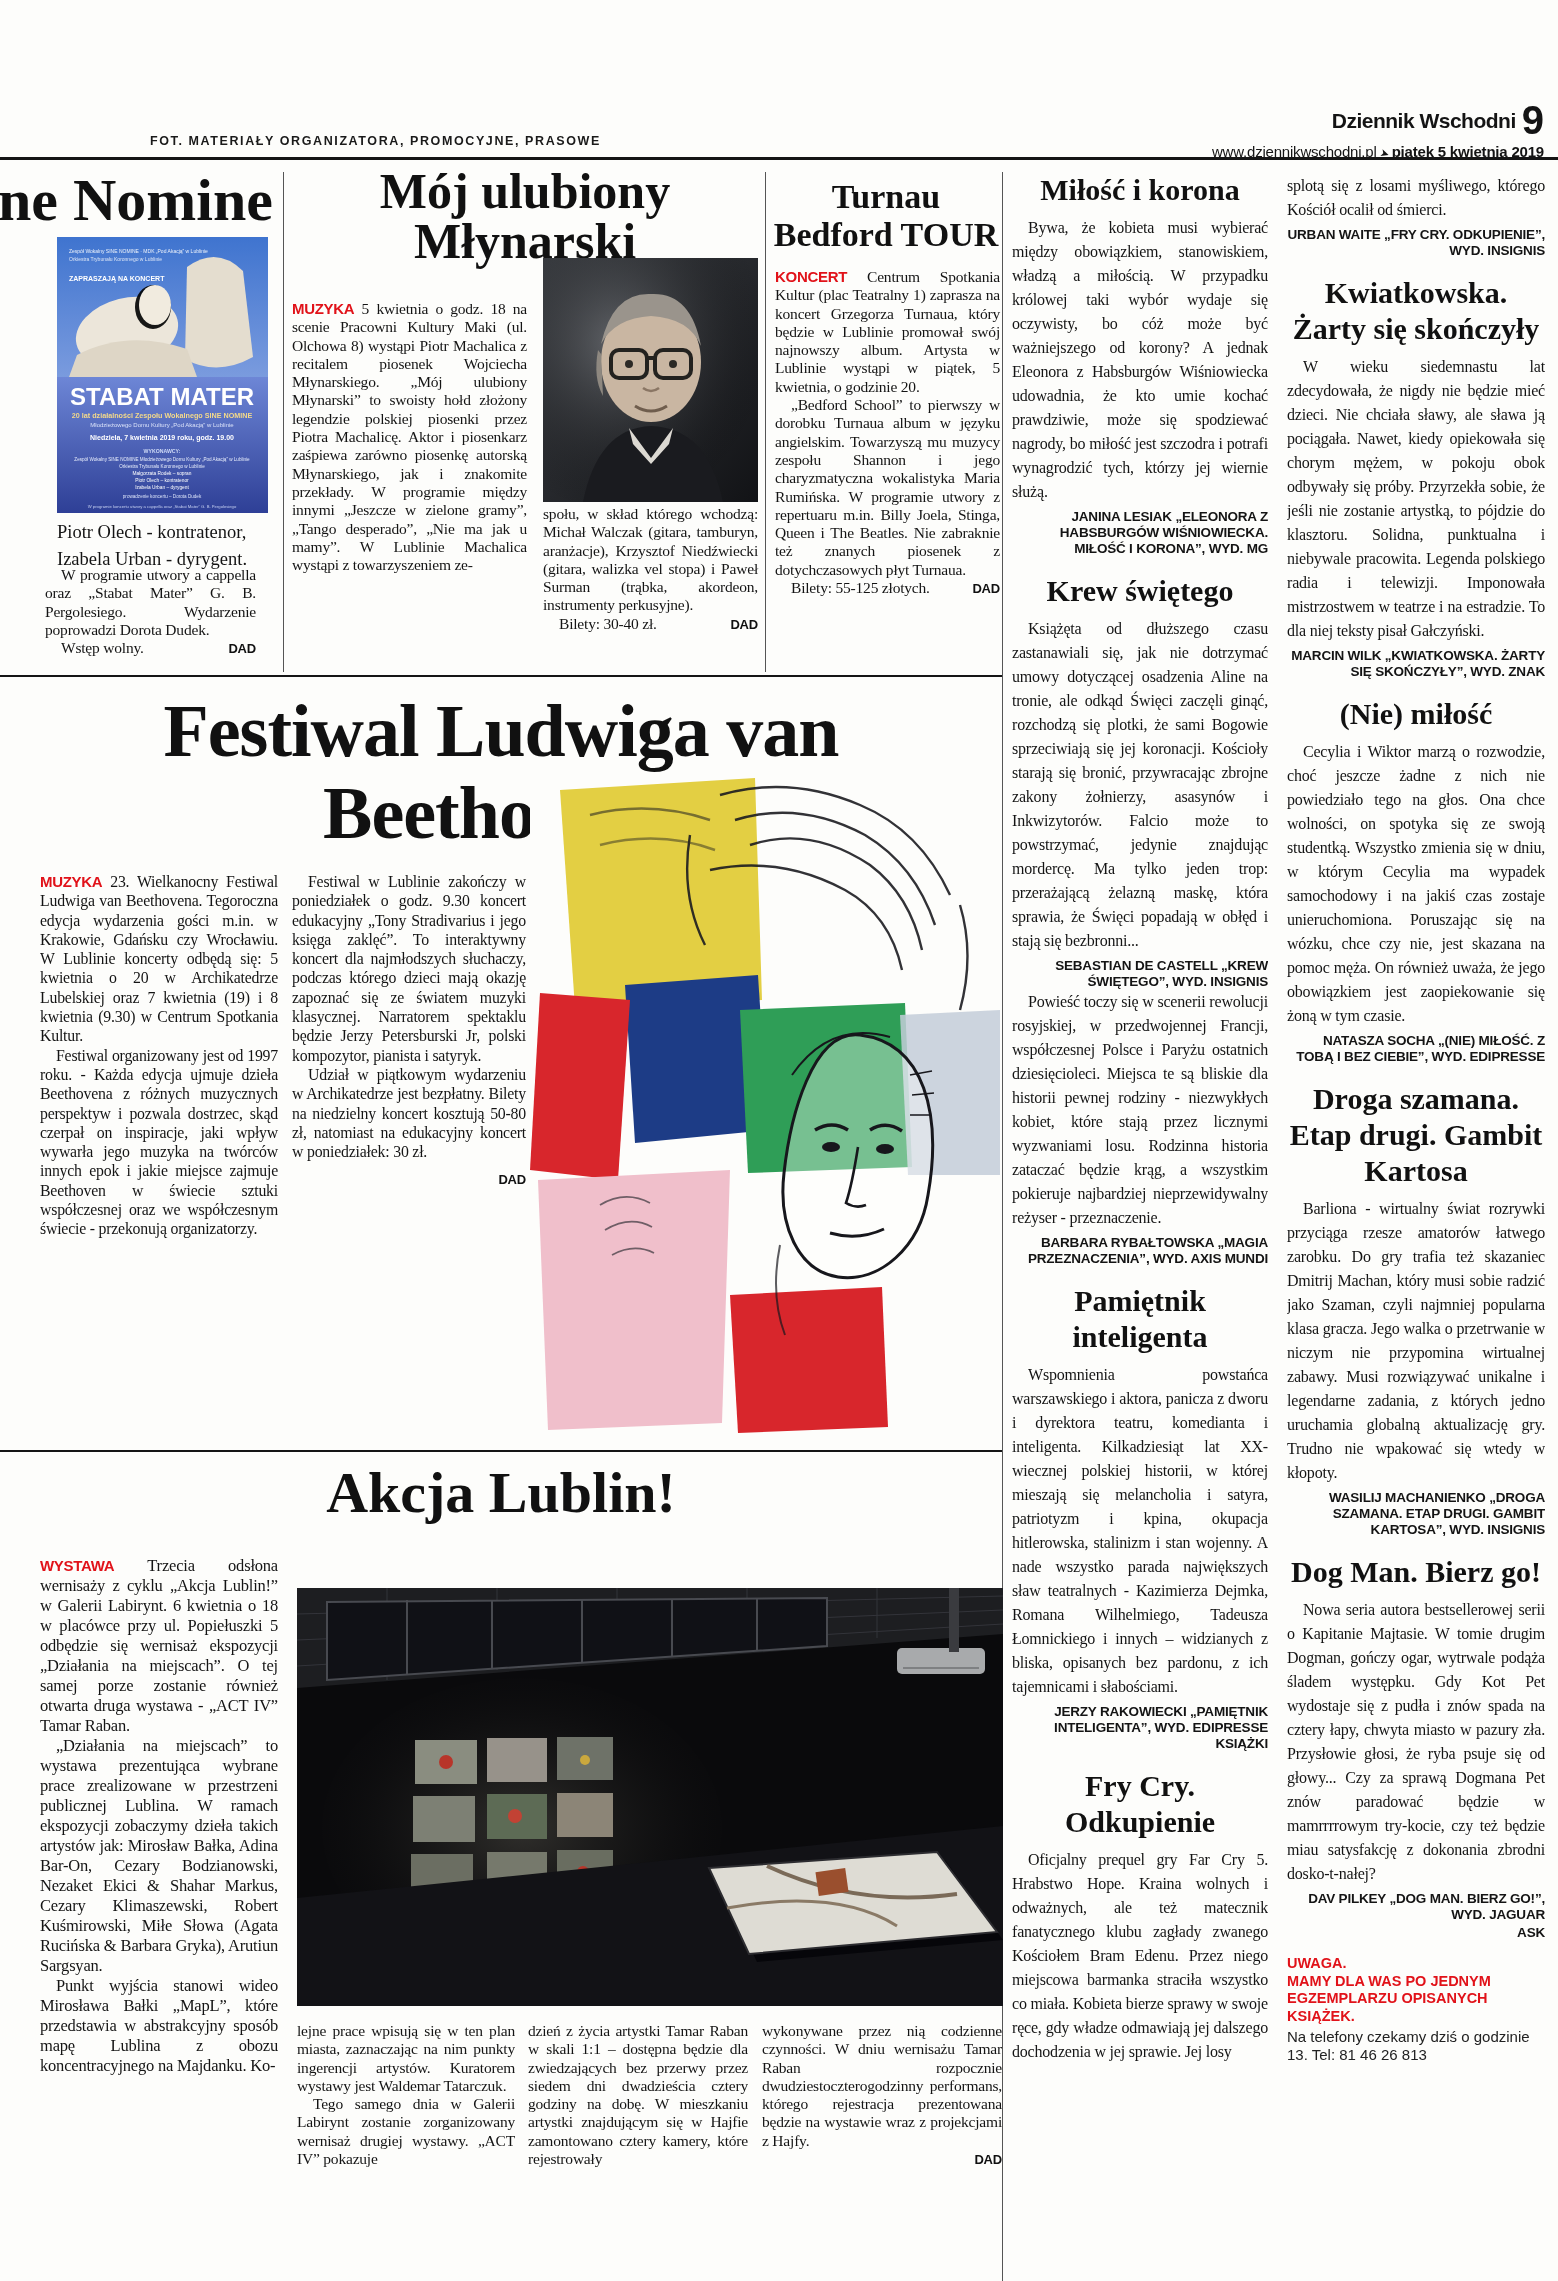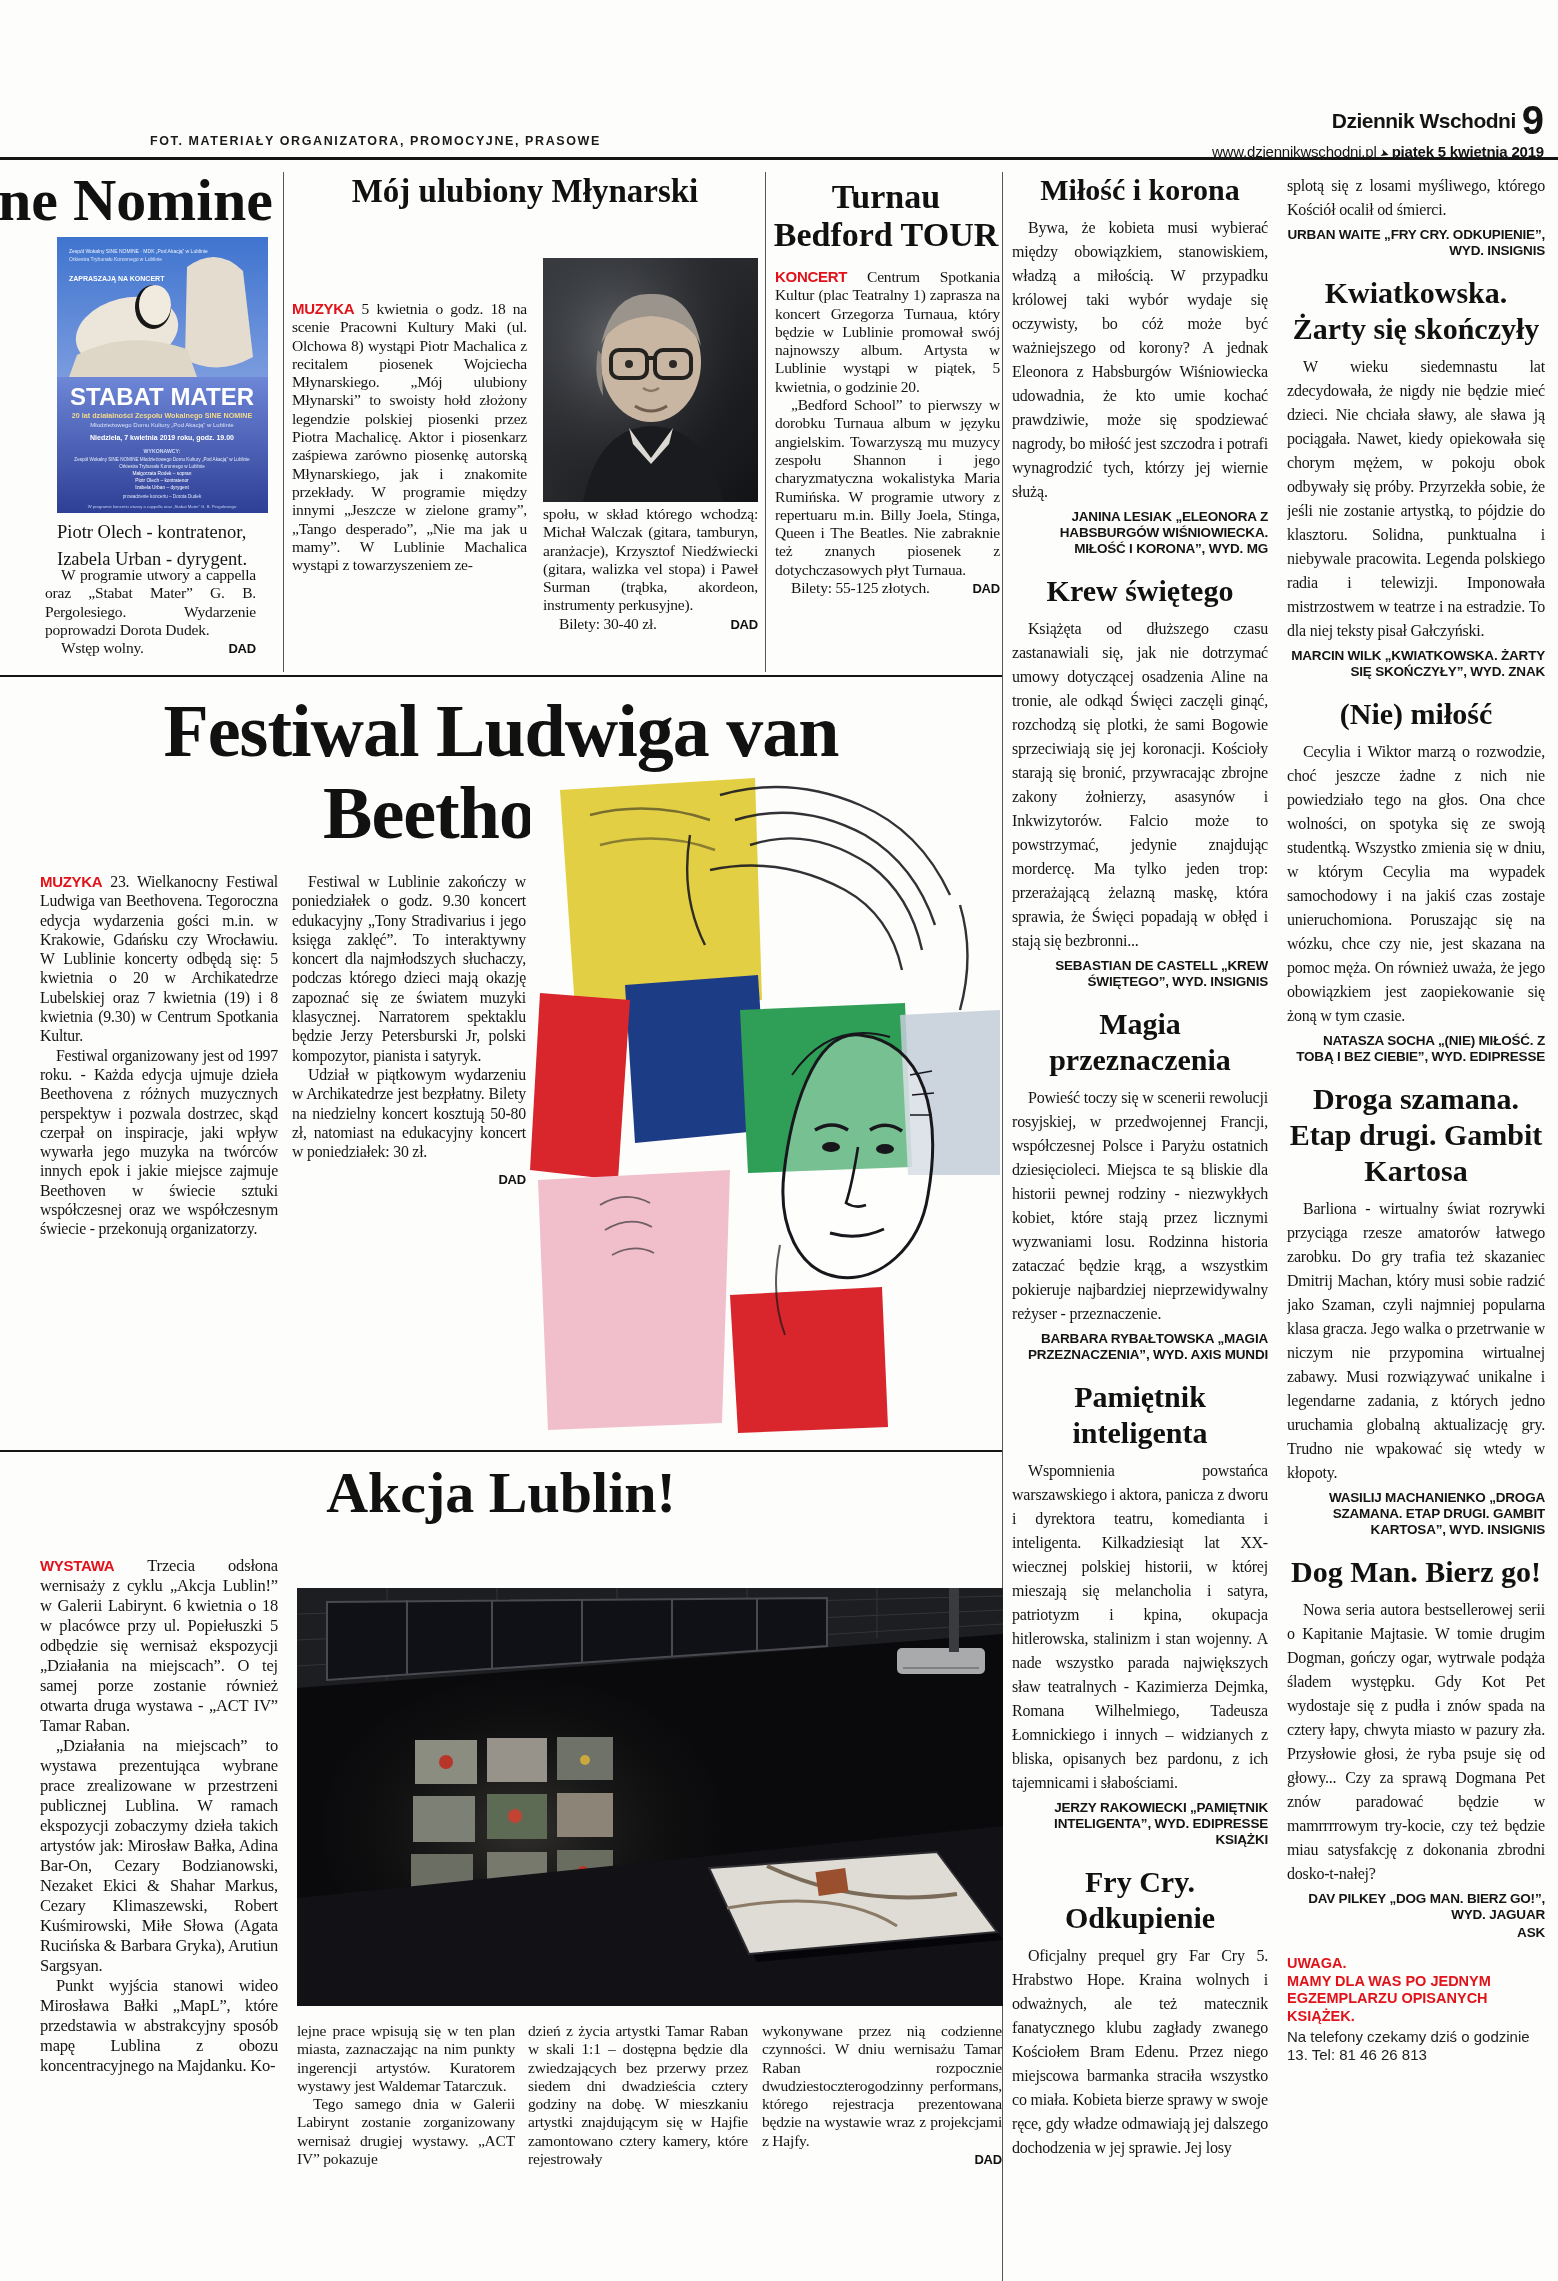--- a/index.html
+++ b/index.html
@@ -10,21 +10,21 @@
   .brand{font:700 21px "Liberation Sans",sans-serif;letter-spacing:-0.5px;}
   .pageno{font:700 40px "Liberation Sans",sans-serif;vertical-align:-6px;margin-left:6px;}
   .dateline{font:400 15px "Liberation Sans",sans-serif;letter-spacing:-0.2px;}
   .dateline b{font-weight:700;}
   .rule-h{background:#151515;}
   .rule-v{background:#555;width:1px;}
   h1,h2,h3{margin:0;font-family:"Liberation Serif",serif;color:#111;}
   .t-huge{font-size:74px;line-height:82px;font-weight:600;letter-spacing:-1px;text-align:center;}
   .t-big{font-size:58px;line-height:62px;font-weight:600;text-align:center;}
   .t-nomine{font-size:60px;line-height:64px;font-weight:600;white-space:nowrap;}
-  .t-med{font-size:33px;line-height:50px;font-weight:600;text-align:center;}
+  .t-med{font-size:50px;line-height:50px;font-weight:600;text-align:center;}
   .t-small{font-size:34px;line-height:38px;font-weight:700;text-align:center;}
   .bk-title{font-size:30px;line-height:36px;font-weight:700;text-align:center;margin:16px 0 8px;}
   .body{font-size:15.5px;line-height:18.3px;text-align:justify;letter-spacing:-0.2px;}
   .body2{font-size:15.8px;line-height:19.3px;text-align:justify;letter-spacing:-0.2px;}
   .body3{font-size:16.5px;line-height:20px;text-align:justify;letter-spacing:-0.2px;}
   .bkbody{font-size:16px;line-height:24px;text-align:justify;letter-spacing:-0.2px;}
   p{margin:0;}
   .ind{text-indent:16px;}
   .kick{font:700 15px "Liberation Sans",sans-serif;color:#e11219;letter-spacing:-0.3px;}
   .sig{font:700 13px "Liberation Sans",sans-serif;color:#111;}
@@ -275,21 +275,20 @@
       <h3 class="bk-title" style="margin-top:6px;">Miłość i korona</h3>
       <p class="bkbody ind">Bywa, że kobieta musi wybierać między obowiązkiem, stanowiskiem, władzą a miłością. W przypadku królowej taki wybór wydaje się oczywisty, bo cóż może być ważniejszego od korony? A jednak Eleonora z Habsburgów Wiśniowiecka udowadnia, że kto umie kochać prawdziwie, może się spodziewać nagrody, bo miłość jest szczodra i potrafi wynagrodzić tych, którzy jej wiernie służą.</p>
       <div class="byline">JANINA LESIAK „ELEONORA Z HABSBURGÓW WIŚNIOWIECKA. MIŁOŚĆ I KORONA”, WYD. MG</div>
     </div>
     <div>
       <h3 class="bk-title">Krew świętego</h3>
       <p class="bkbody ind">Książęta od dłuższego czasu zastanawiali się, jak nie dotrzymać umowy dotyczącej osadzenia Aline na tronie, ale odkąd Święci zaczęli ginąć, rozchodzą się plotki, że sami Bogowie sprzeciwiają się jej koronacji. Kościoły starają się bronić, przywracając zbrojne zakony żołnierzy, asasynów i Inkwizytorów. Falcio może to powstrzymać, jedynie znajdując mordercę. Ma tylko jeden trop: przerażającą żelazną maskę, która sprawia, że Święci popadają w obłęd i stają się bezbronni...</p>
       <div class="byline">SEBASTIAN DE CASTELL „KREW ŚWIĘTEGO”, WYD. INSIGNIS</div>
     </div>
     <div>
-      <h3 class="bk-title">Magia przeznaczenia</h3>
       <p class="bkbody ind">Powieść toczy się w scenerii rewolucji rosyjskiej, w przedwojennej Francji, współczesnej Polsce i Paryżu ostatnich dziesięcioleci. Miejsca te są bliskie dla historii pewnej rodziny - niezwykłych kobiet, które stają przez licznymi wyzwaniami losu. Rodzinna historia zataczać będzie krąg, a wszystkim pokieruje najbardziej nieprzewidywalny reżyser - przeznaczenie.</p>
       <div class="byline">BARBARA RYBAŁTOWSKA „MAGIA PRZEZNACZENIA”, WYD. AXIS MUNDI</div>
     </div>
     <div>
       <h3 class="bk-title">Pamiętnik inteligenta</h3>
       <p class="bkbody ind">Wspomnienia powstańca warszawskiego i aktora, panicza z dworu i dyrektora teatru, komedianta i inteligenta. Kilkadziesiąt lat XX-wiecznej polskiej historii, w której mieszają się melancholia i satyra, patriotyzm i kpina, okupacja hitlerowska, stalinizm i stan wojenny. A nade wszystko parada największych sław teatralnych - Kazimierza Dejmka, Romana Wilhelmiego, Tadeusza Łomnickiego i innych – widzianych z bliska, opisanych bez pardonu, z ich tajemnicami i słabościami.</p>
       <div class="byline">JERZY RAKOWIECKI „PAMIĘTNIK INTELIGENTA”, WYD. EDIPRESSE KSIĄŻKI</div>
     </div>
     <div>
       <h3 class="bk-title">Fry Cry. Odkupienie</h3>

